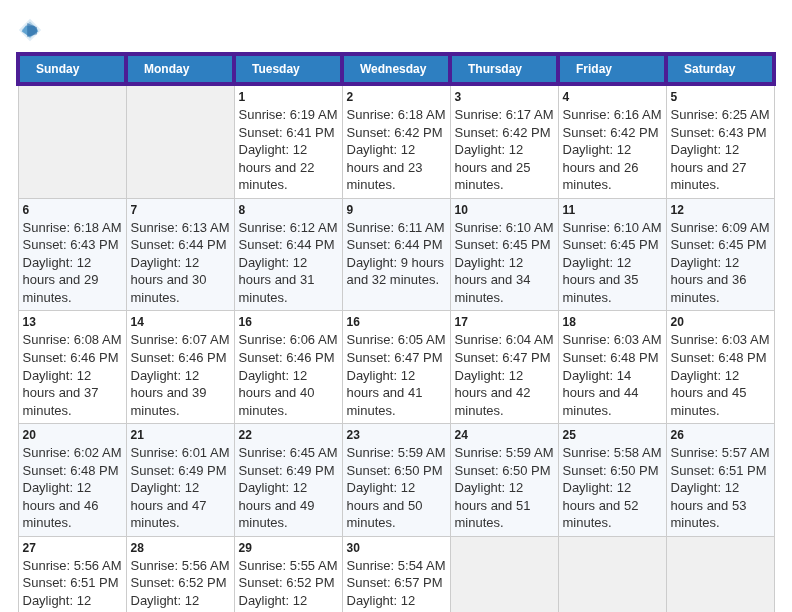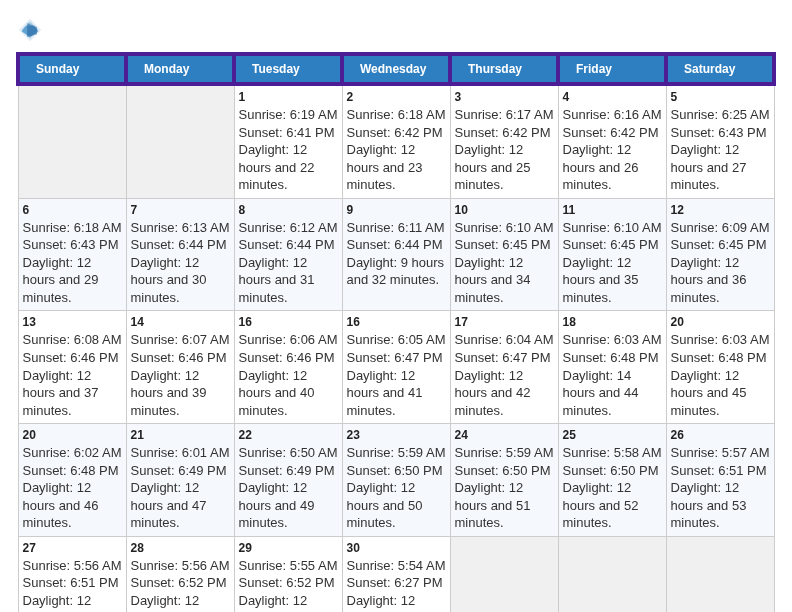--- a/index.html
+++ b/index.html
@@ -216,21 +216,21 @@
         <td>
           <span class="day-num">20</span>
           <div class="cell-content"><span>Sunrise: 6:02 AM</span><br><span>Sunset: 6:48 PM</span><br><span>Daylight: 12 hours and 46 minutes.</span></div>
         </td>
         <td>
           <span class="day-num">21</span>
           <div class="cell-content"><span>Sunrise: 6:01 AM</span><br><span>Sunset: 6:49 PM</span><br><span>Daylight: 12 hours and 47 minutes.</span></div>
         </td>
         <td>
           <span class="day-num">22</span>
-          <div class="cell-content"><span>Sunrise: 6:50 AM</span><br><span>Sunset: 6:49 PM</span><br><span>Daylight: 12 hours and 49 minutes.</span></div>
+          <div class="cell-content"><span>Sunrise: 6:45 AM</span><br><span>Sunset: 6:49 PM</span><br><span>Daylight: 12 hours and 49 minutes.</span></div>
         </td>
         <td>
           <span class="day-num">23</span>
           <div class="cell-content"><span>Sunrise: 5:59 AM</span><br><span>Sunset: 6:50 PM</span><br><span>Daylight: 12 hours and 50 minutes.</span></div>
         </td>
         <td>
           <span class="day-num">24</span>
           <div class="cell-content"><span>Sunrise: 5:59 AM</span><br><span>Sunset: 6:50 PM</span><br><span>Daylight: 12 hours and 51 minutes.</span></div>
         </td>
         <td>
@@ -250,20 +250,20 @@
         <td>
           <span class="day-num">28</span>
           <div class="cell-content"><span>Sunrise: 5:56 AM</span><br><span>Sunset: 6:52 PM</span><br><span>Daylight: 12 hours and 56 minutes.</span></div>
         </td>
         <td>
           <span class="day-num">29</span>
           <div class="cell-content"><span>Sunrise: 5:55 AM</span><br><span>Sunset: 6:52 PM</span><br><span>Daylight: 12 hours and 57 minutes.</span></div>
         </td>
         <td>
           <span class="day-num">30</span>
-          <div class="cell-content"><span>Sunrise: 5:54 AM</span><br><span>Sunset: 6:27 PM</span><br><span>Daylight: 12 hours and 58 minutes.</span></div>
+          <div class="cell-content"><span>Sunrise: 5:54 AM</span><br><span>Sunset: 6:57 PM</span><br><span>Daylight: 12 hours and 58 minutes.</span></div>
         </td>
         <td class="empty"></td>
         <td class="empty"></td>
         <td class="empty"></td>
       </tr>
     </tbody>
 </table>
 
 </body></html>

